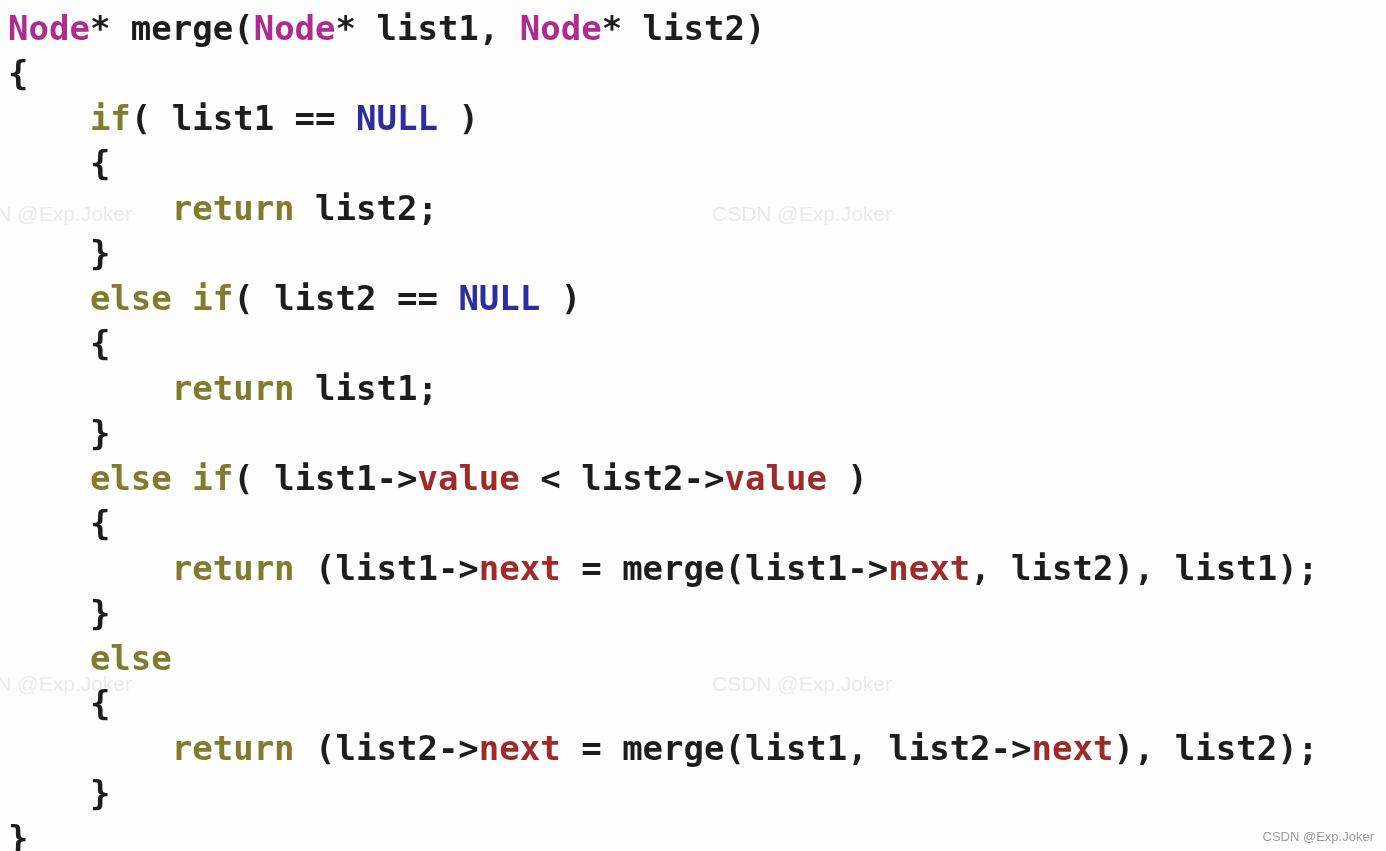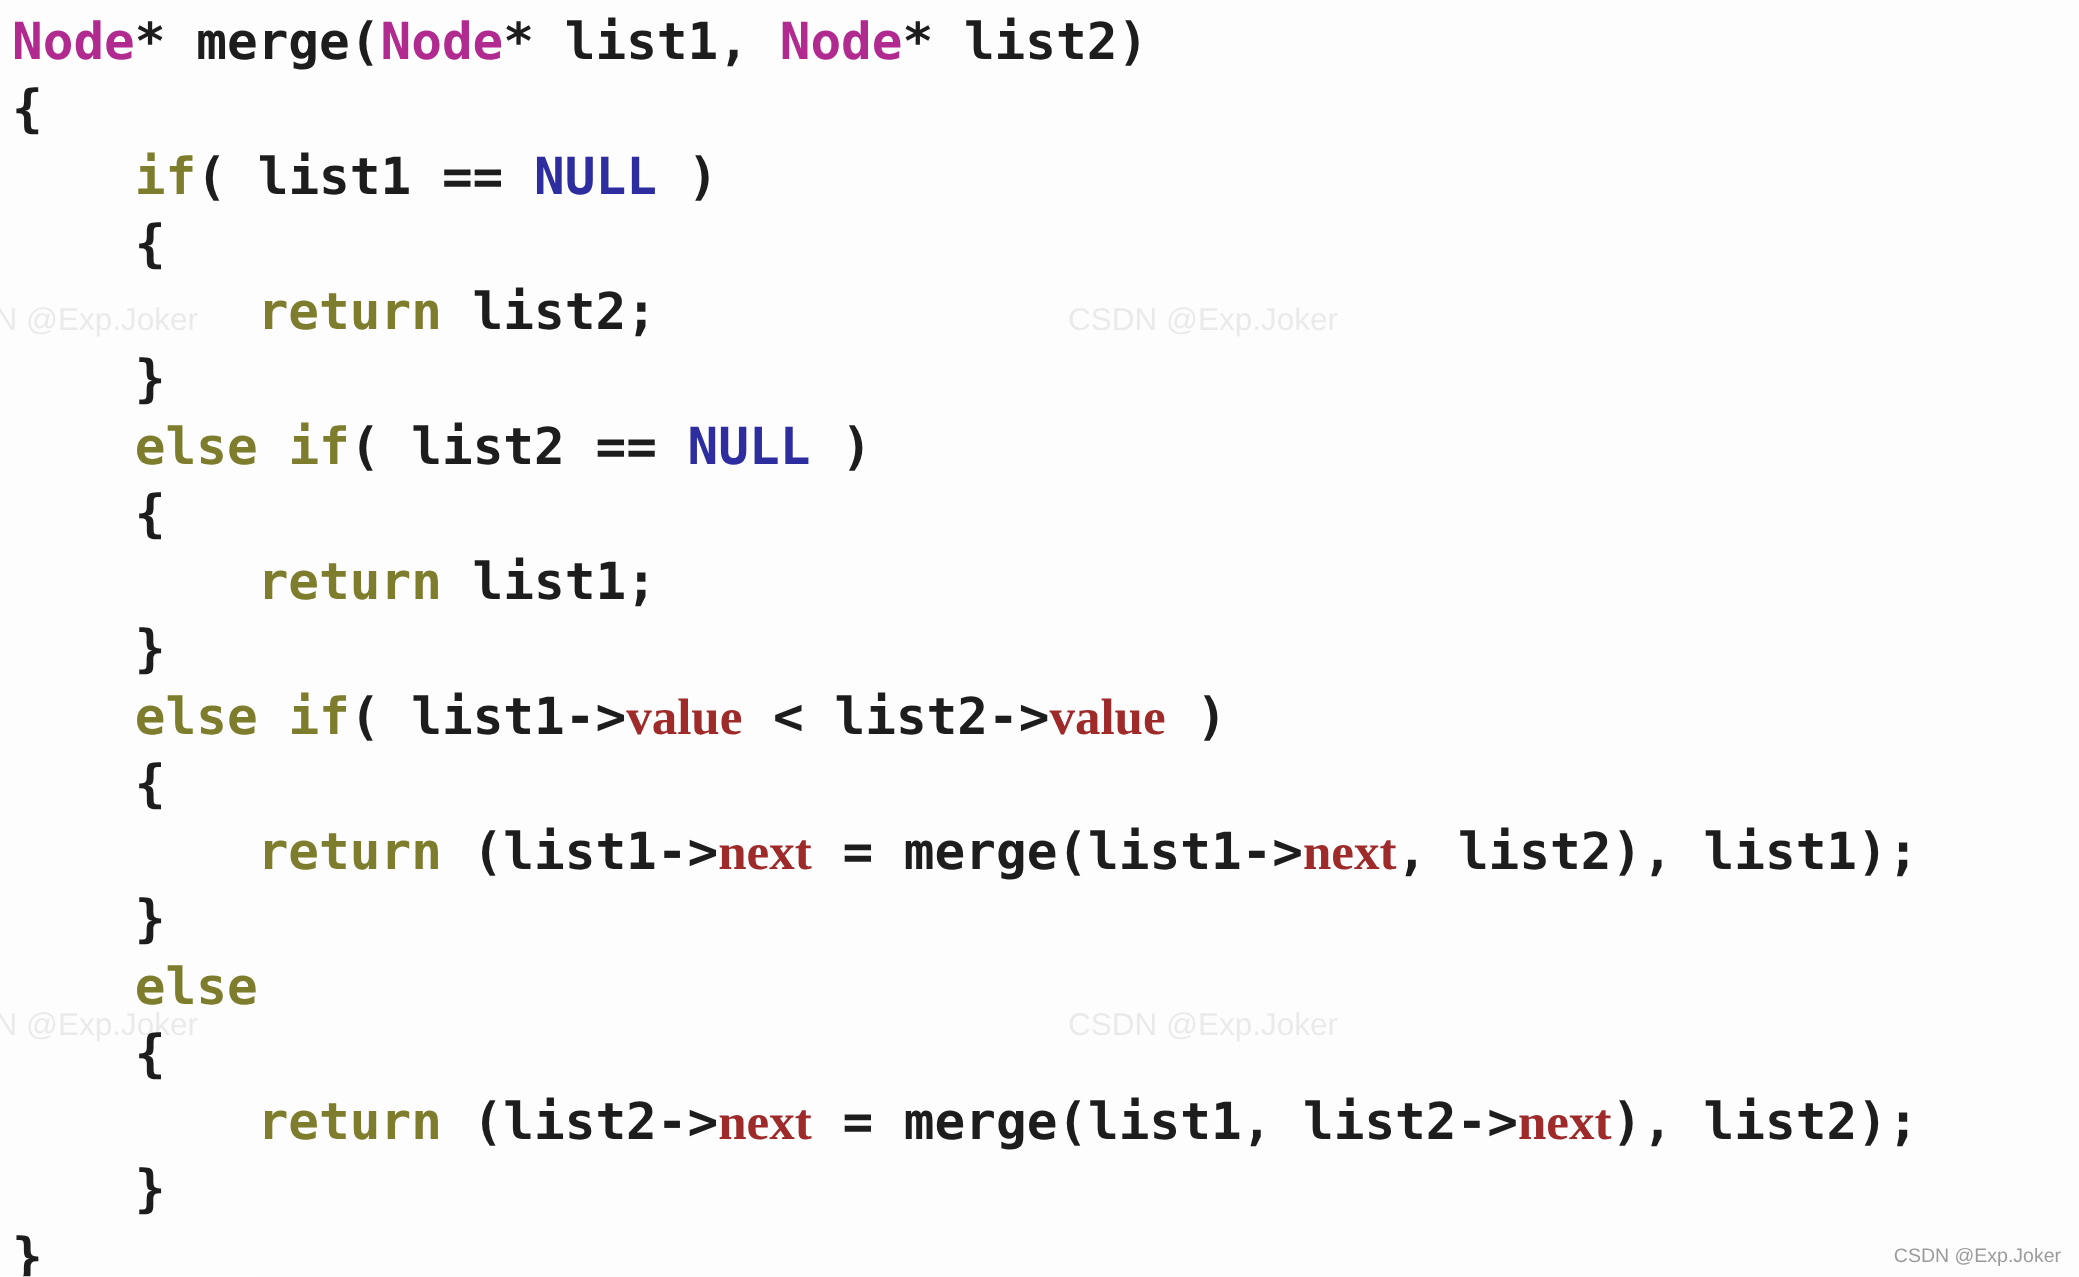--- a/index.html
+++ b/index.html
@@ -27,21 +27,21 @@
     color: var(--plain, #1d1d1d);
   }
   .code-line {
     height: 45px;
     white-space: pre;
   }
   .tok-plain   { color: var(--plain, #1d1d1d); }
   .tok-type    { color: var(--type, #b12a90); }
   .tok-keyword { color: var(--keyword, #7e7d2d); }
   .tok-null    { color: var(--null, #2d2da0); }
-  .tok-member  { color: var(--member, #9e2a2a); font-family: Liberation Serif, serif; }
+  .tok-member  { color: var(--member, #9e2a2a); }
 
   .watermark-main {
     position: absolute;
     right: 12px;
     bottom: 7px;
     font-family: "Liberation Sans", sans-serif;
     font-size: 13px;
     color: var(--watermark, #9b9b9b);
     white-space: nowrap;
   }

